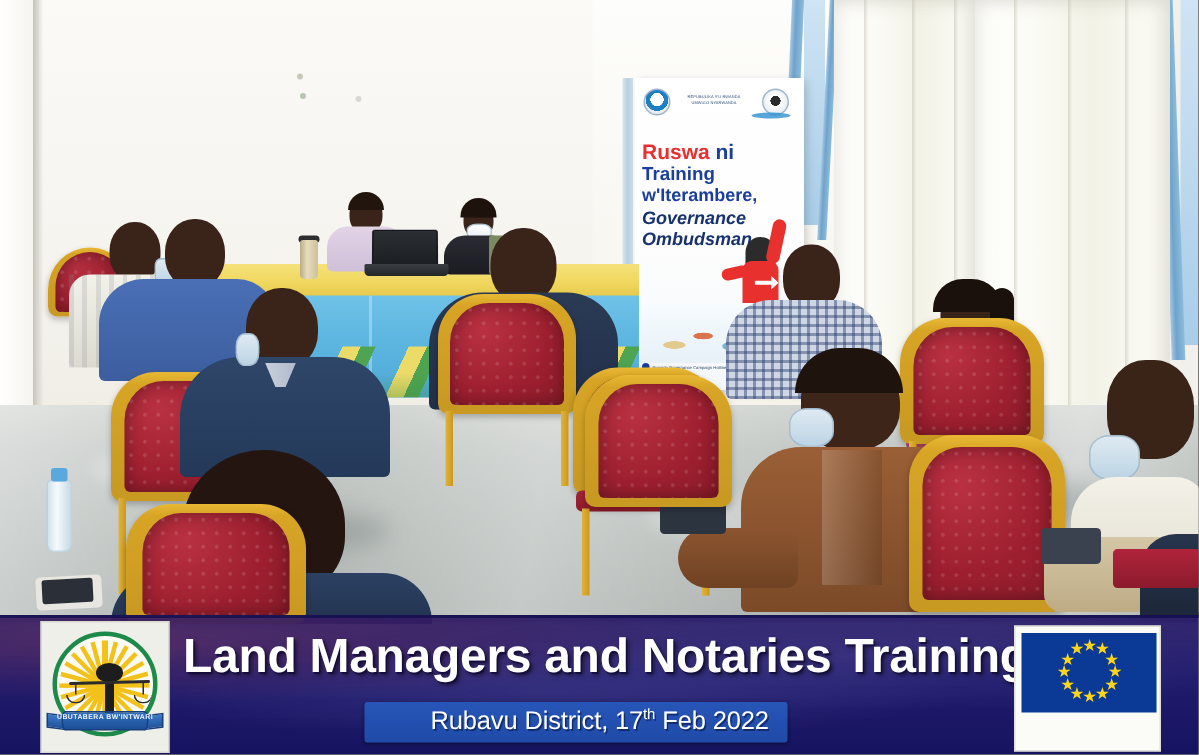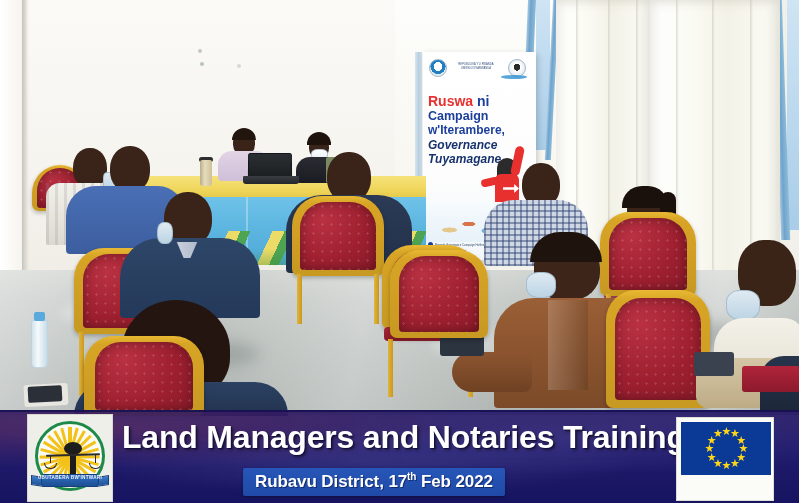--- a/index.html
+++ b/index.html
@@ -351,23 +351,24 @@
     white-space: nowrap;
   }
   .banner-sub-wrap {
     position: absolute; left: 243px; top: 468px;
     background: linear-gradient(180deg,#2756b8,#1f4aa8);
     padding: 3px 12px 4px 12px;
     border-radius: 2px;
     box-shadow: 0 1px 3px rgba(0,0,0,.4);
   }
   .banner-sub {
-    font-size: 17px; font-weight: 700; color: #ffffff;
+    font-size: 17px; font-weight: 400; color: #ffffff;
     letter-spacing: -.1px; white-space: nowrap;
     text-shadow: 1px 1px 0 rgba(15,35,90,.8);
+    margin-left: 32px;
   }
   .banner-sub sup { font-size: 10px; vertical-align: super; }
 
   .eu-box {
     position: absolute; left: 676px; top: 417px; width: 98px; height: 84px;
     background: #fbfbf7;
     border: 1px solid #dedeD6;
     padding: 4px;
   }
   .eu-flag {
@@ -425,24 +426,24 @@
           <span>UMWIGO NYARWANDA</span>
         </div>
         <div style="position:absolute;left:78px;top:20px;width:26px;height:4px;border-radius:50%;background:#2d8fd0;opacity:.8;"></div>
       </div>
 
       <div class="ru-title">
         <div class="ru-l1">
           <span>Ruswa</span>
           <span class="b">ni</span>
         </div>
-        <div class="ru-l2">Campaign</div>
+        <div class="ru-l2">Training</div>
         <div class="ru-l3">w'Iterambere,</div>
         <div class="ru-l4">Governance</div>
-        <div class="ru-l4">Tuyamagane</div>
+        <div class="ru-l4">Ombudsman</div>
       </div>
 
       <div class="ru-figure">
         <div style="position:absolute;left:12px;top:14px;width:20px;height:18px;border-radius:10px 10px 0 0;background:#2b2b2b;"></div>
         <div style="position:absolute;left:10px;top:30px;width:24px;height:34px;border-radius:6px 6px 3px 3px;background:#e8302f;"></div>
         <div class="ru-arm" style="left:28px;top:2px;width:9px;height:30px;transform:rotate(12deg);"></div>
         <div class="ru-arm" style="left:-4px;top:34px;width:18px;height:8px;transform:rotate(-12deg);"></div>
         <div style="position:absolute;left:18px;top:40px;width:16px;height:9px;background:#fff;clip-path:polygon(0 35%,70% 35%,70% 0,100% 50%,70% 100%,70% 65%,0 65%);"></div>
       </div>
 

